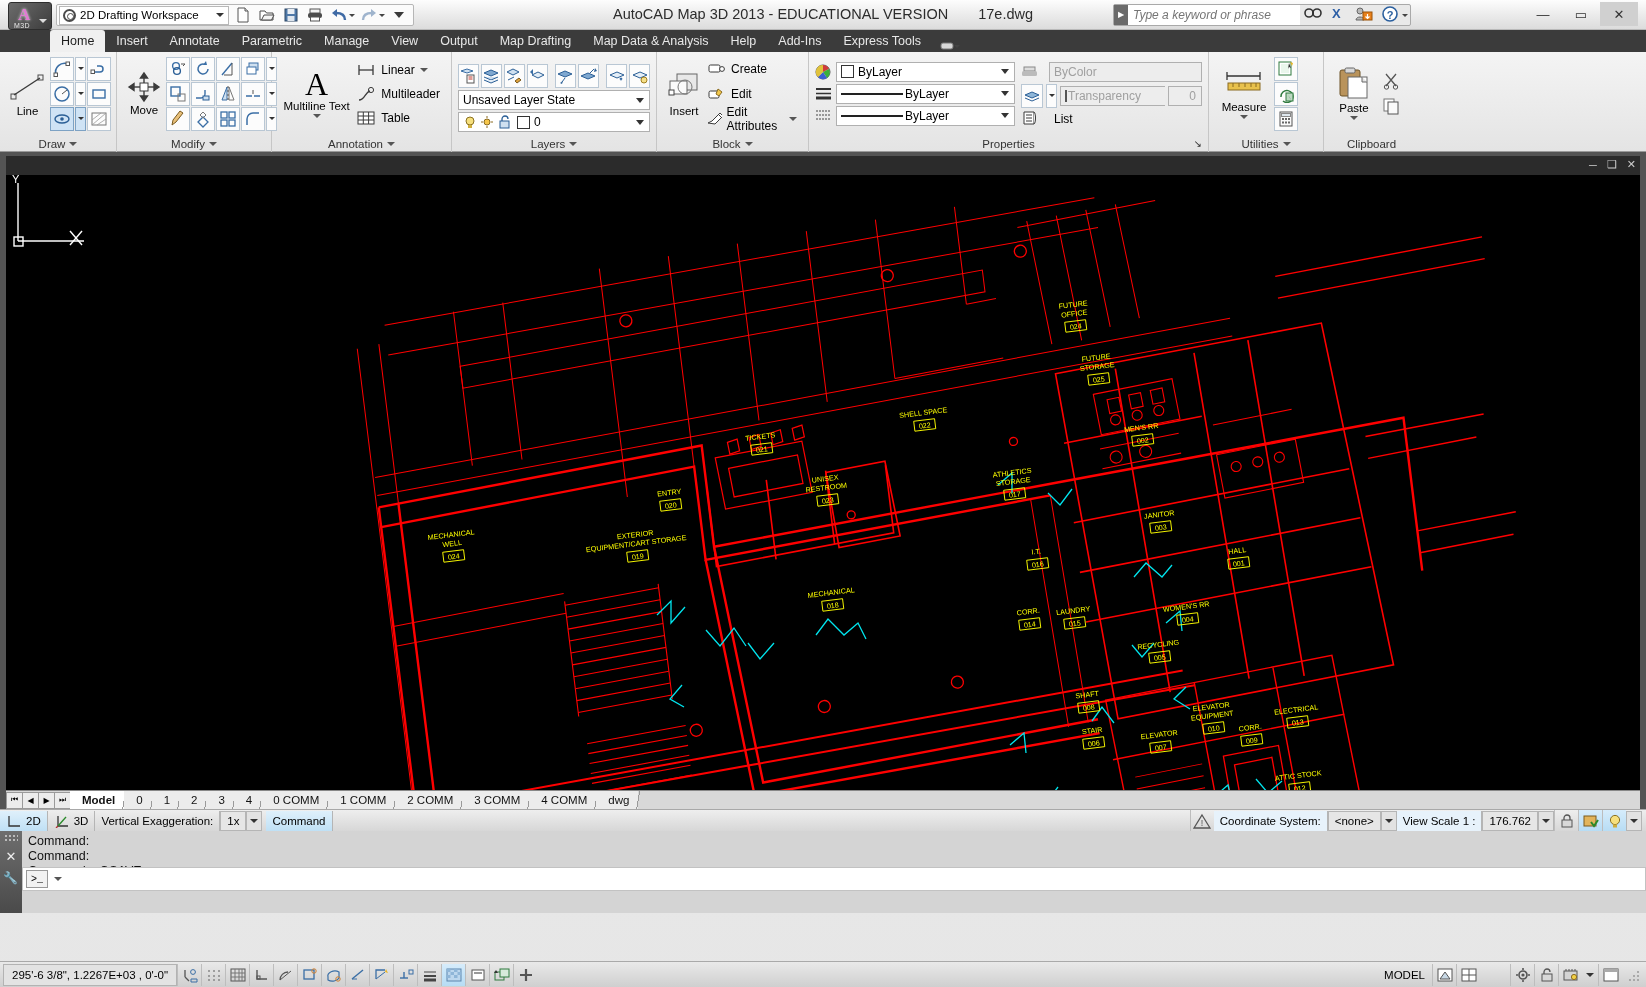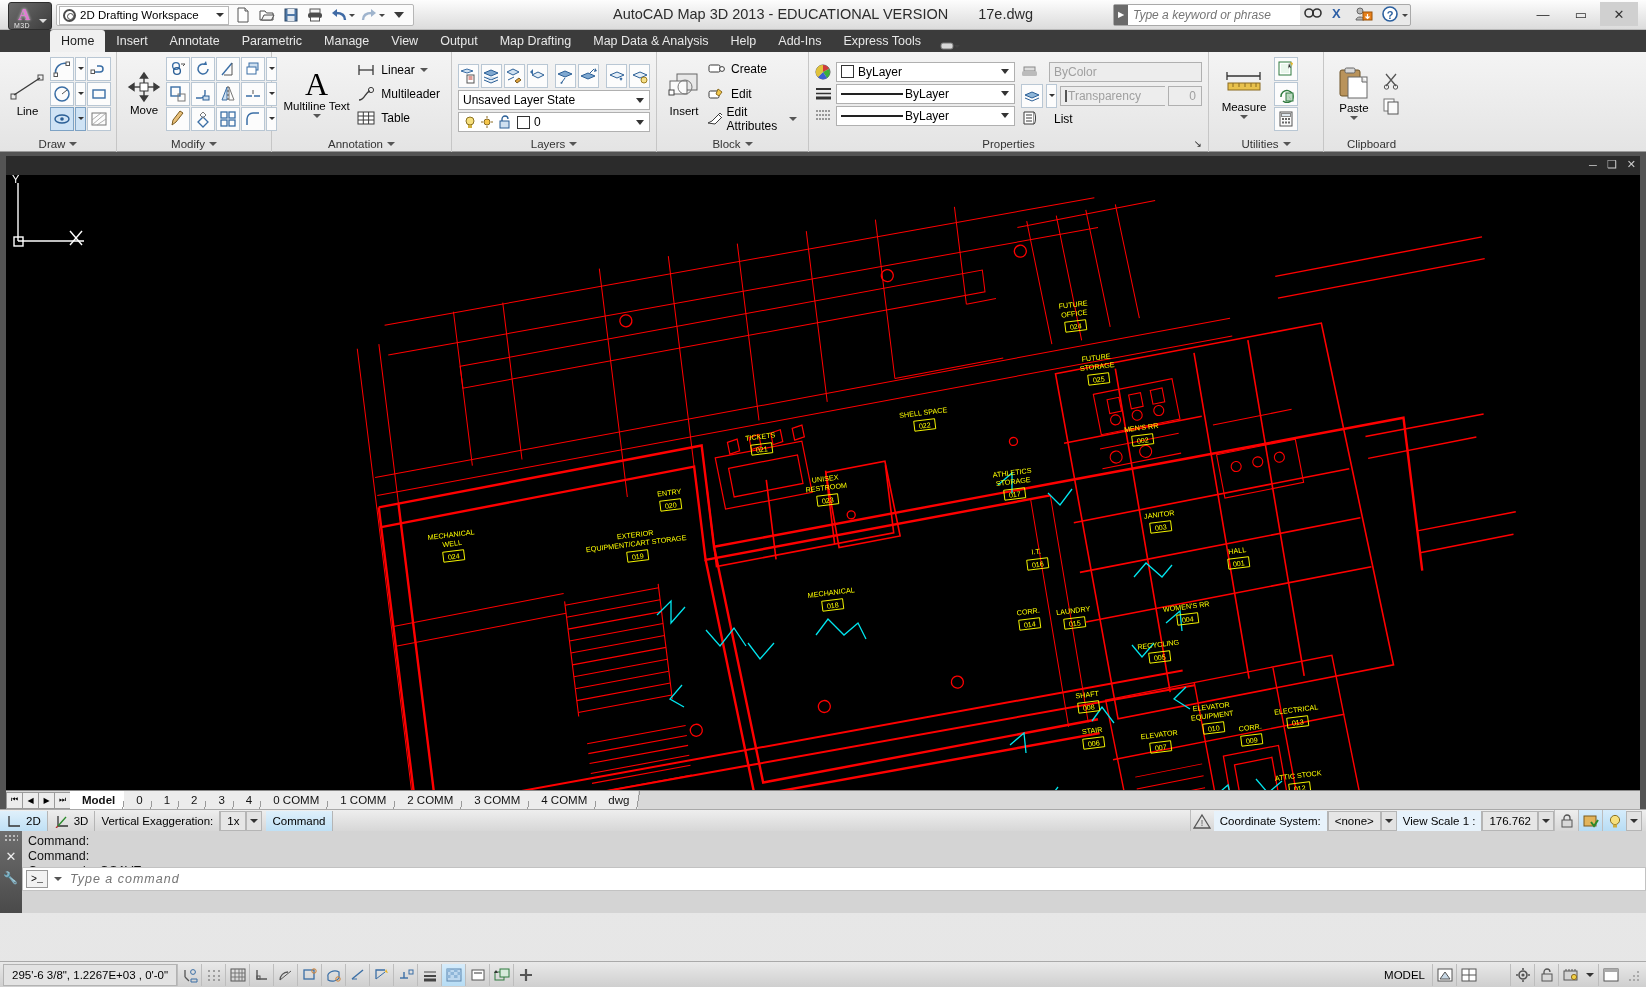--- a/index.html
+++ b/index.html
@@ -1225,21 +1225,20 @@
       <div style="font-size:12px">🔧</div>
     </div>
     <div class="cmdhist">
       <div>Command:</div>
       <div>Command:</div>
       <div>Command: _QSAVE</div>
     </div>
     <div class="cmdinputrow">
       <span class="pr">&gt;_</span>
       <span class="pc"></span>
-      <input placeholder="Type a command" style="">
     </div>
   </div>
 
   <div class="statbar2">
     <div class="coord">295'-6 3/8",  1.2267E+03 , 0'-0"</div>
     <div class="sicon">
         <svg width="18" height="16">
           <path d="M4 3v7M4 10l4 4" stroke="#555" fill="none" stroke-width="1.3"></path>
           <circle cx="12" cy="5" r="2.4" fill="none" stroke="#3a6ea5"></circle>
           <path d="M10 12h6v3h-6z" fill="none" stroke="#3a6ea5"></path>

